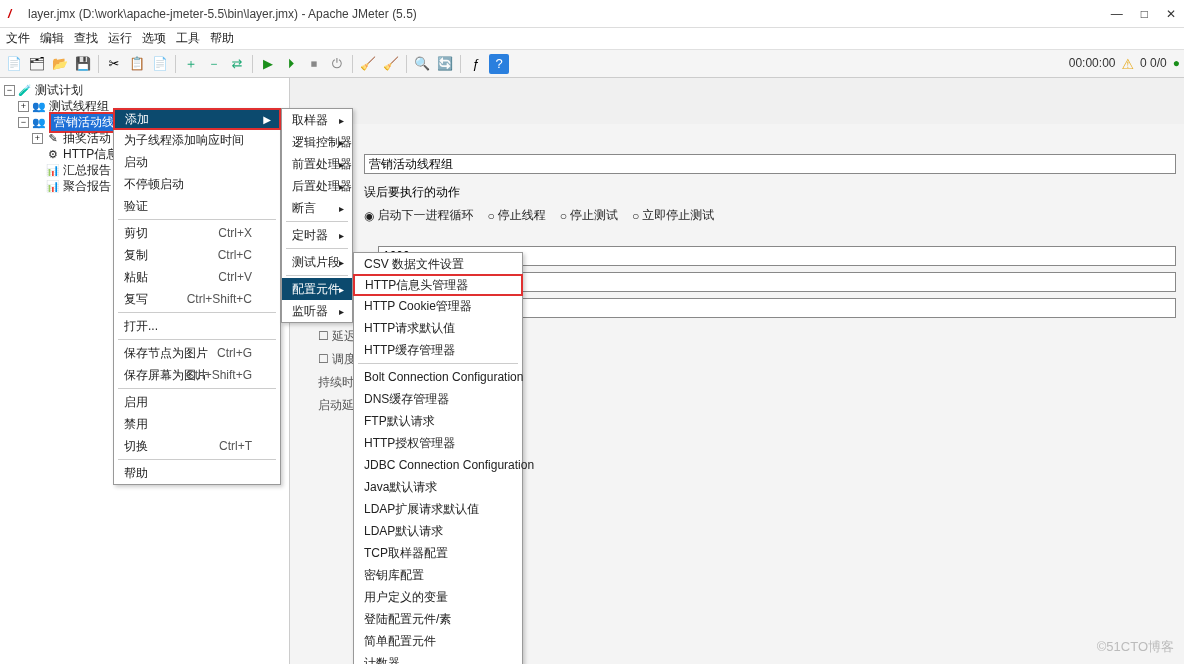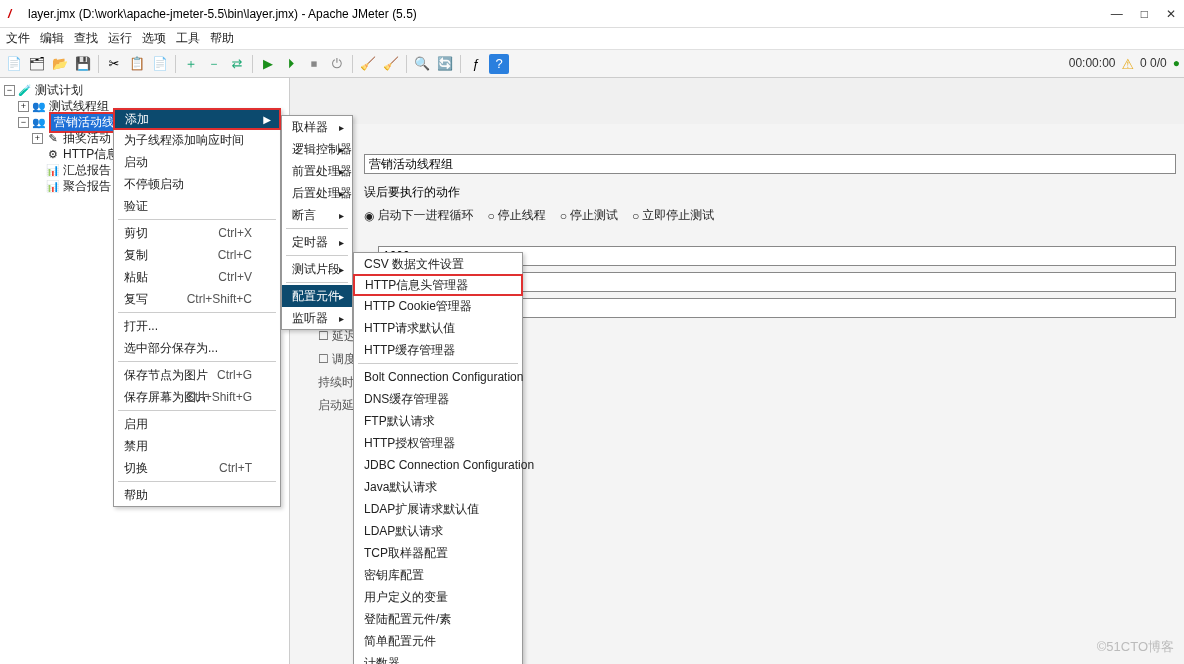--- a/index.html
+++ b/index.html
@@ -1,19 +1,19 @@
 <!DOCTYPE html>
 <html><head>
 <meta charset="utf-8">
 <style>
 * { box-sizing: border-box; margin: 0; padding: 0; font-family: "Microsoft YaHei", Arial, sans-serif; font-size: 12px; }
 body { background: #f0f0f0; width: 1184px; height: 664px; overflow: hidden; position: relative; }
 .titlebar { height: 28px; background: #fff; display: flex; align-items: center; padding: 0 8px; border-bottom: 1px solid #ddd; }
 .titlebar .jicon { width: 14px; height: 14px; margin-right: 6px; color: #c00; font-weight: bold; font-style: italic; }
-.titlebar .title { flex: 1; color: #000000; }
+.titlebar .title { flex: 1; color: #404040; }
 .titlebar .winbtns { display: flex; gap: 18px; font-size: 14px; color: #333; }
 .menubar { height: 22px; background: #fff; display: flex; align-items: center; padding: 0 6px; gap: 10px; border-bottom: 1px solid #e0e0e0; }
 .menubar span { color: #222; }
 .toolbar { height: 28px; background: #f5f5f5; display: flex; align-items: center; padding: 0 4px; gap: 3px; border-bottom: 1px solid #ccc; position: relative; }
 .tb-btn { width: 20px; height: 20px; display: flex; align-items: center; justify-content: center; border: 1px solid transparent; border-radius: 2px; font-size: 13px; }
 .tb-sep { width: 1px; height: 18px; background: #ccc; margin: 0 2px; }
 .toolbar .status { margin-left: auto; display: flex; align-items: flex-start; gap: 6px; color: #333; }
 .status .warn { color: #e6a817; font-size: 14px; }
 .main { display: flex; height: calc(664px - 28px - 22px - 28px); }
 .tree-pane { width: 290px; background: #fff; border-right: 1px solid #ccc; position: relative; padding-top: 4px; }
@@ -33,21 +33,21 @@
 .inline-input { height: 18px; border: 1px solid #888; background: #fff; padding: 0 4px; }
 .small-lbl { color: #555; }
 .ctx-menu { position: absolute; background: #fff; border: 1px solid #999; box-shadow: 2px 2px 4px rgba(0,0,0,.2); z-index: 100; }
 .ctx-menu .item { display: flex; align-items: center; height: 22px; padding: 0 28px 0 10px; color: #222; white-space: nowrap; position: relative; }
 .ctx-menu .item .shortcut { position: absolute; right: 28px; color: #555; }
 .ctx-menu .item .arrow { position: absolute; right: 8px; font-size: 10px; }
 .ctx-menu .item.hl { background: #0c4a6e; color: #fff; }
 .ctx-menu .item.hl-red { border: 2px solid #e03030; margin: -1px; }
 .ctx-menu .sep { height: 1px; background: #ccc; margin: 2px 4px; }
 .ctx1 { left: 113px; top: 108px; width: 168px; }
-.ctx2 { left: 281px; top: 115px; width: 72px; }
+.ctx2 { left: 281px; top: 108px; width: 72px; }
 .ctx3 { left: 353px; top: 252px; width: 170px; }
 .watermark { position: absolute; right: 10px; bottom: 8px; color: #bbb; font-size: 13px; z-index: 200; }
 </style>
 </head>
 <body>
 
 <div class="titlebar">
   <span class="jicon">/</span>
   <span class="title">layer.jmx (D:\work\apache-jmeter-5.5\bin\layer.jmx) - Apache JMeter (5.5)</span>
   <div class="winbtns">
@@ -220,23 +220,20 @@
       <span class="shortcut">Ctrl+V</span>
     </div>
   <div class="item">
       <span>复写</span>
       <span class="shortcut">Ctrl+Shift+C</span>
     </div>
   <div class="sep"></div>
   <div class="item">
       <span>打开...</span>
     </div>
-  <div class="item">
-      <span>选中部分保存为...</span>
-    </div>
   <div class="sep"></div>
   <div class="item">
       <span>保存节点为图片</span>
       <span class="shortcut">Ctrl+G</span>
     </div>
   <div class="item">
       <span>保存屏幕为图片</span>
       <span class="shortcut">Ctrl+Shift+G</span>
     </div>
   <div class="sep"></div>

